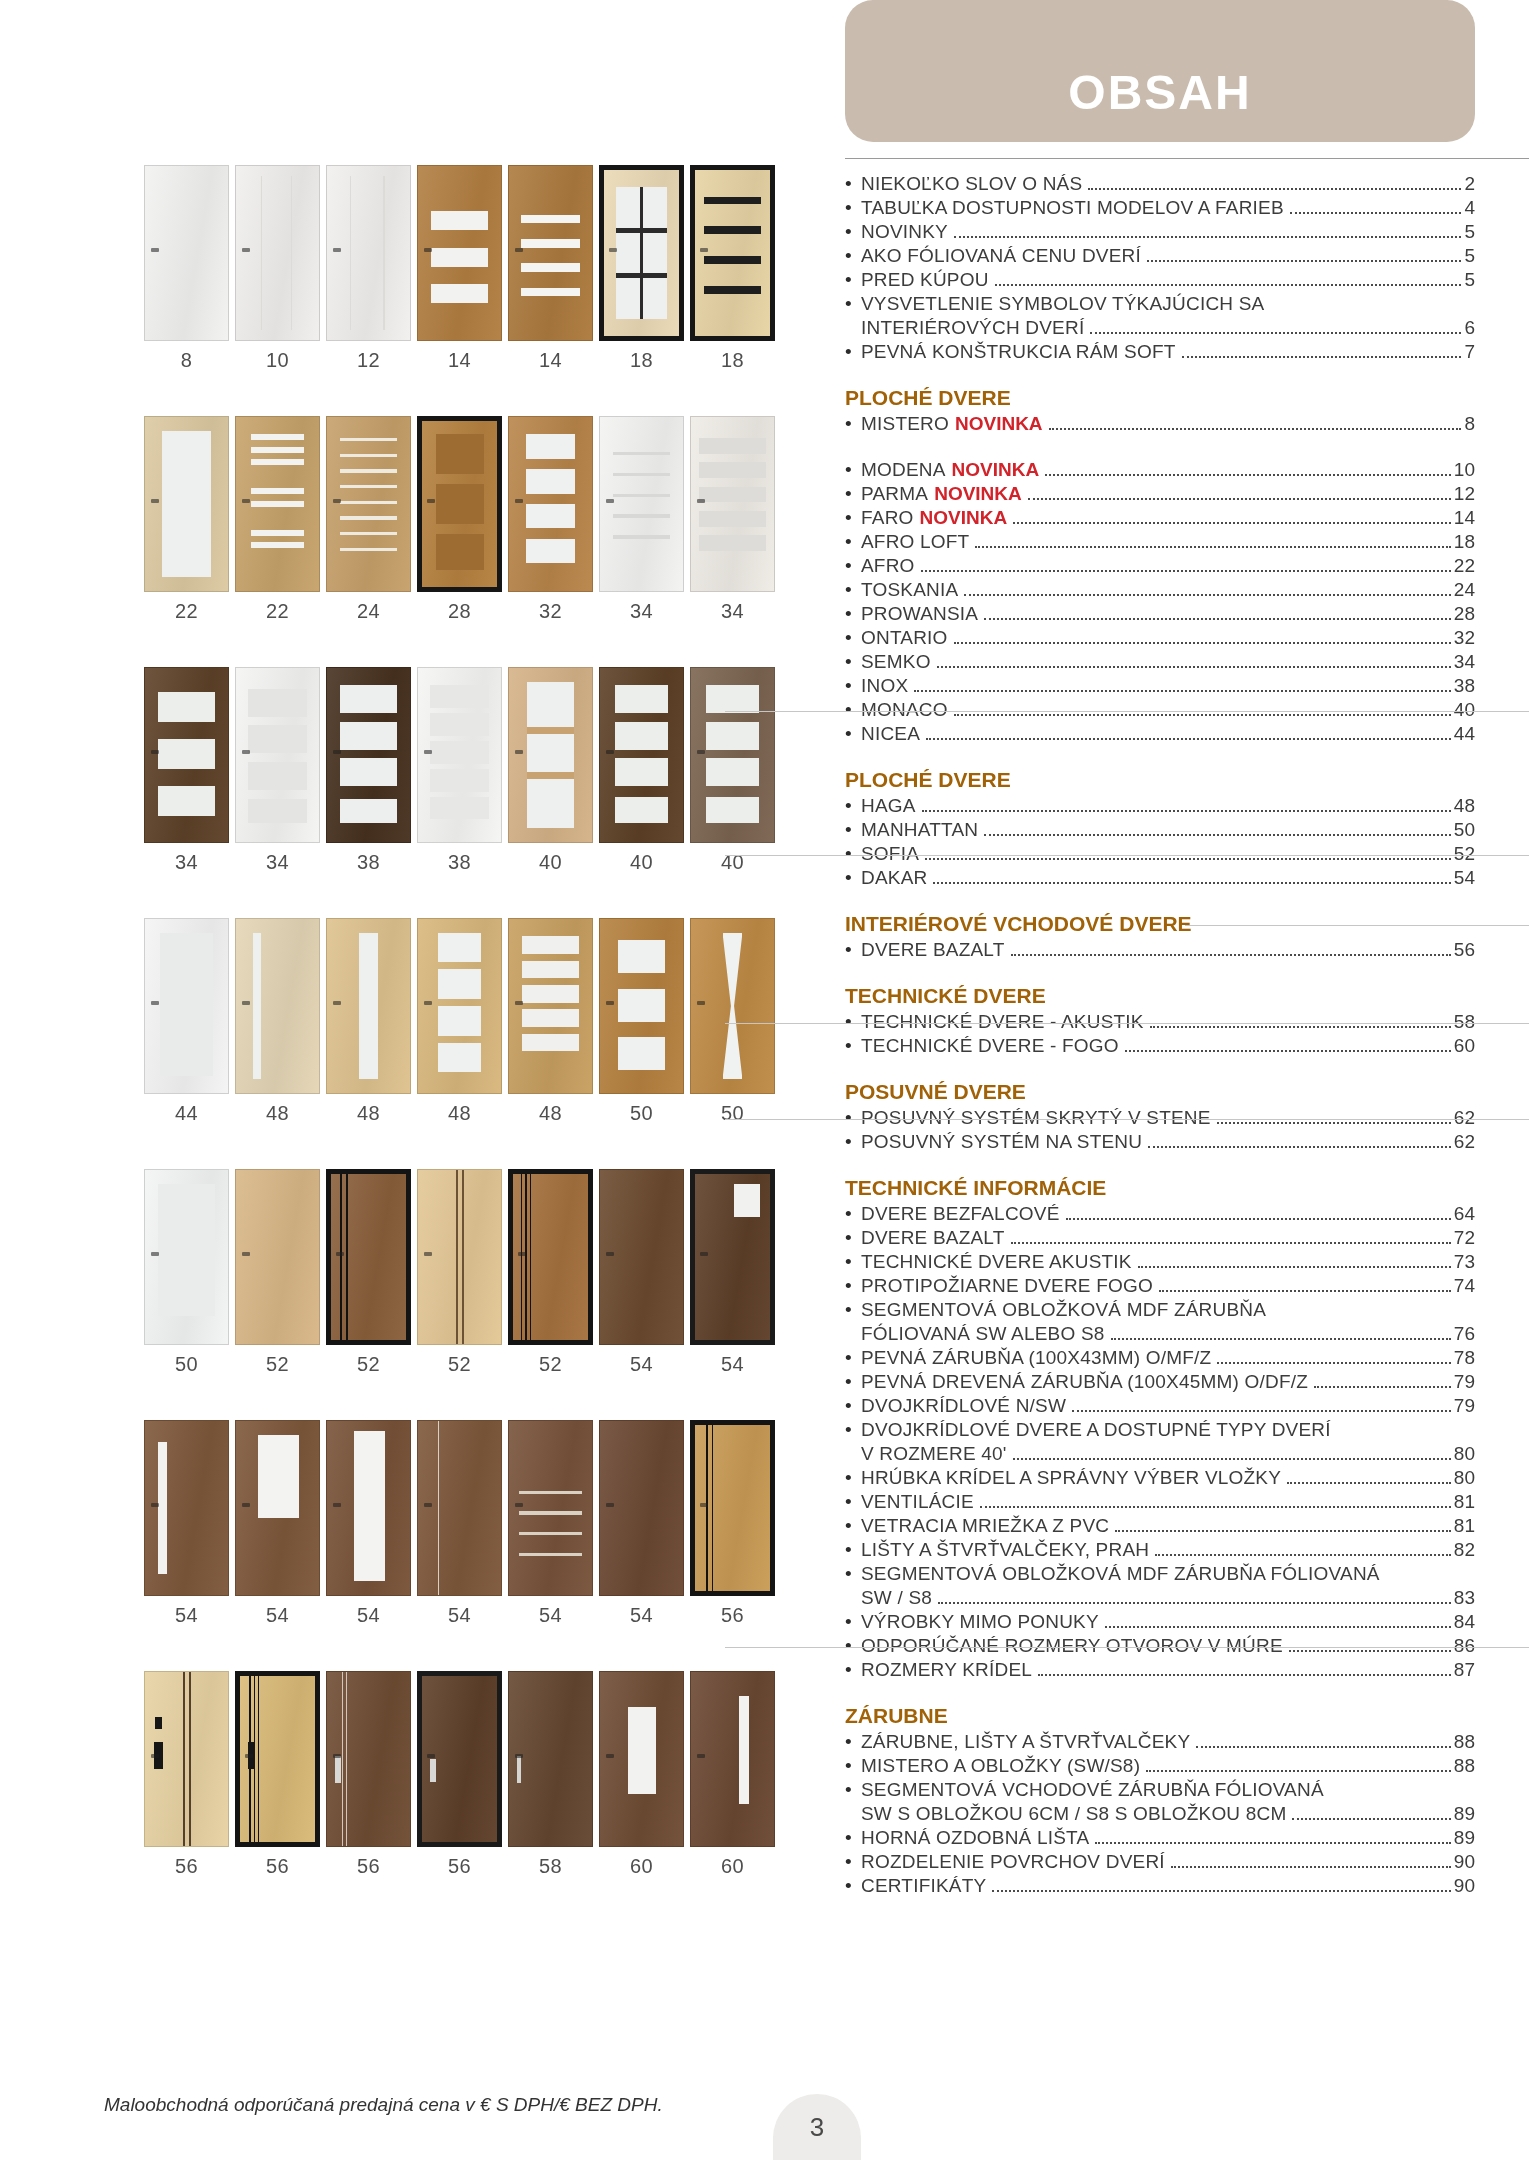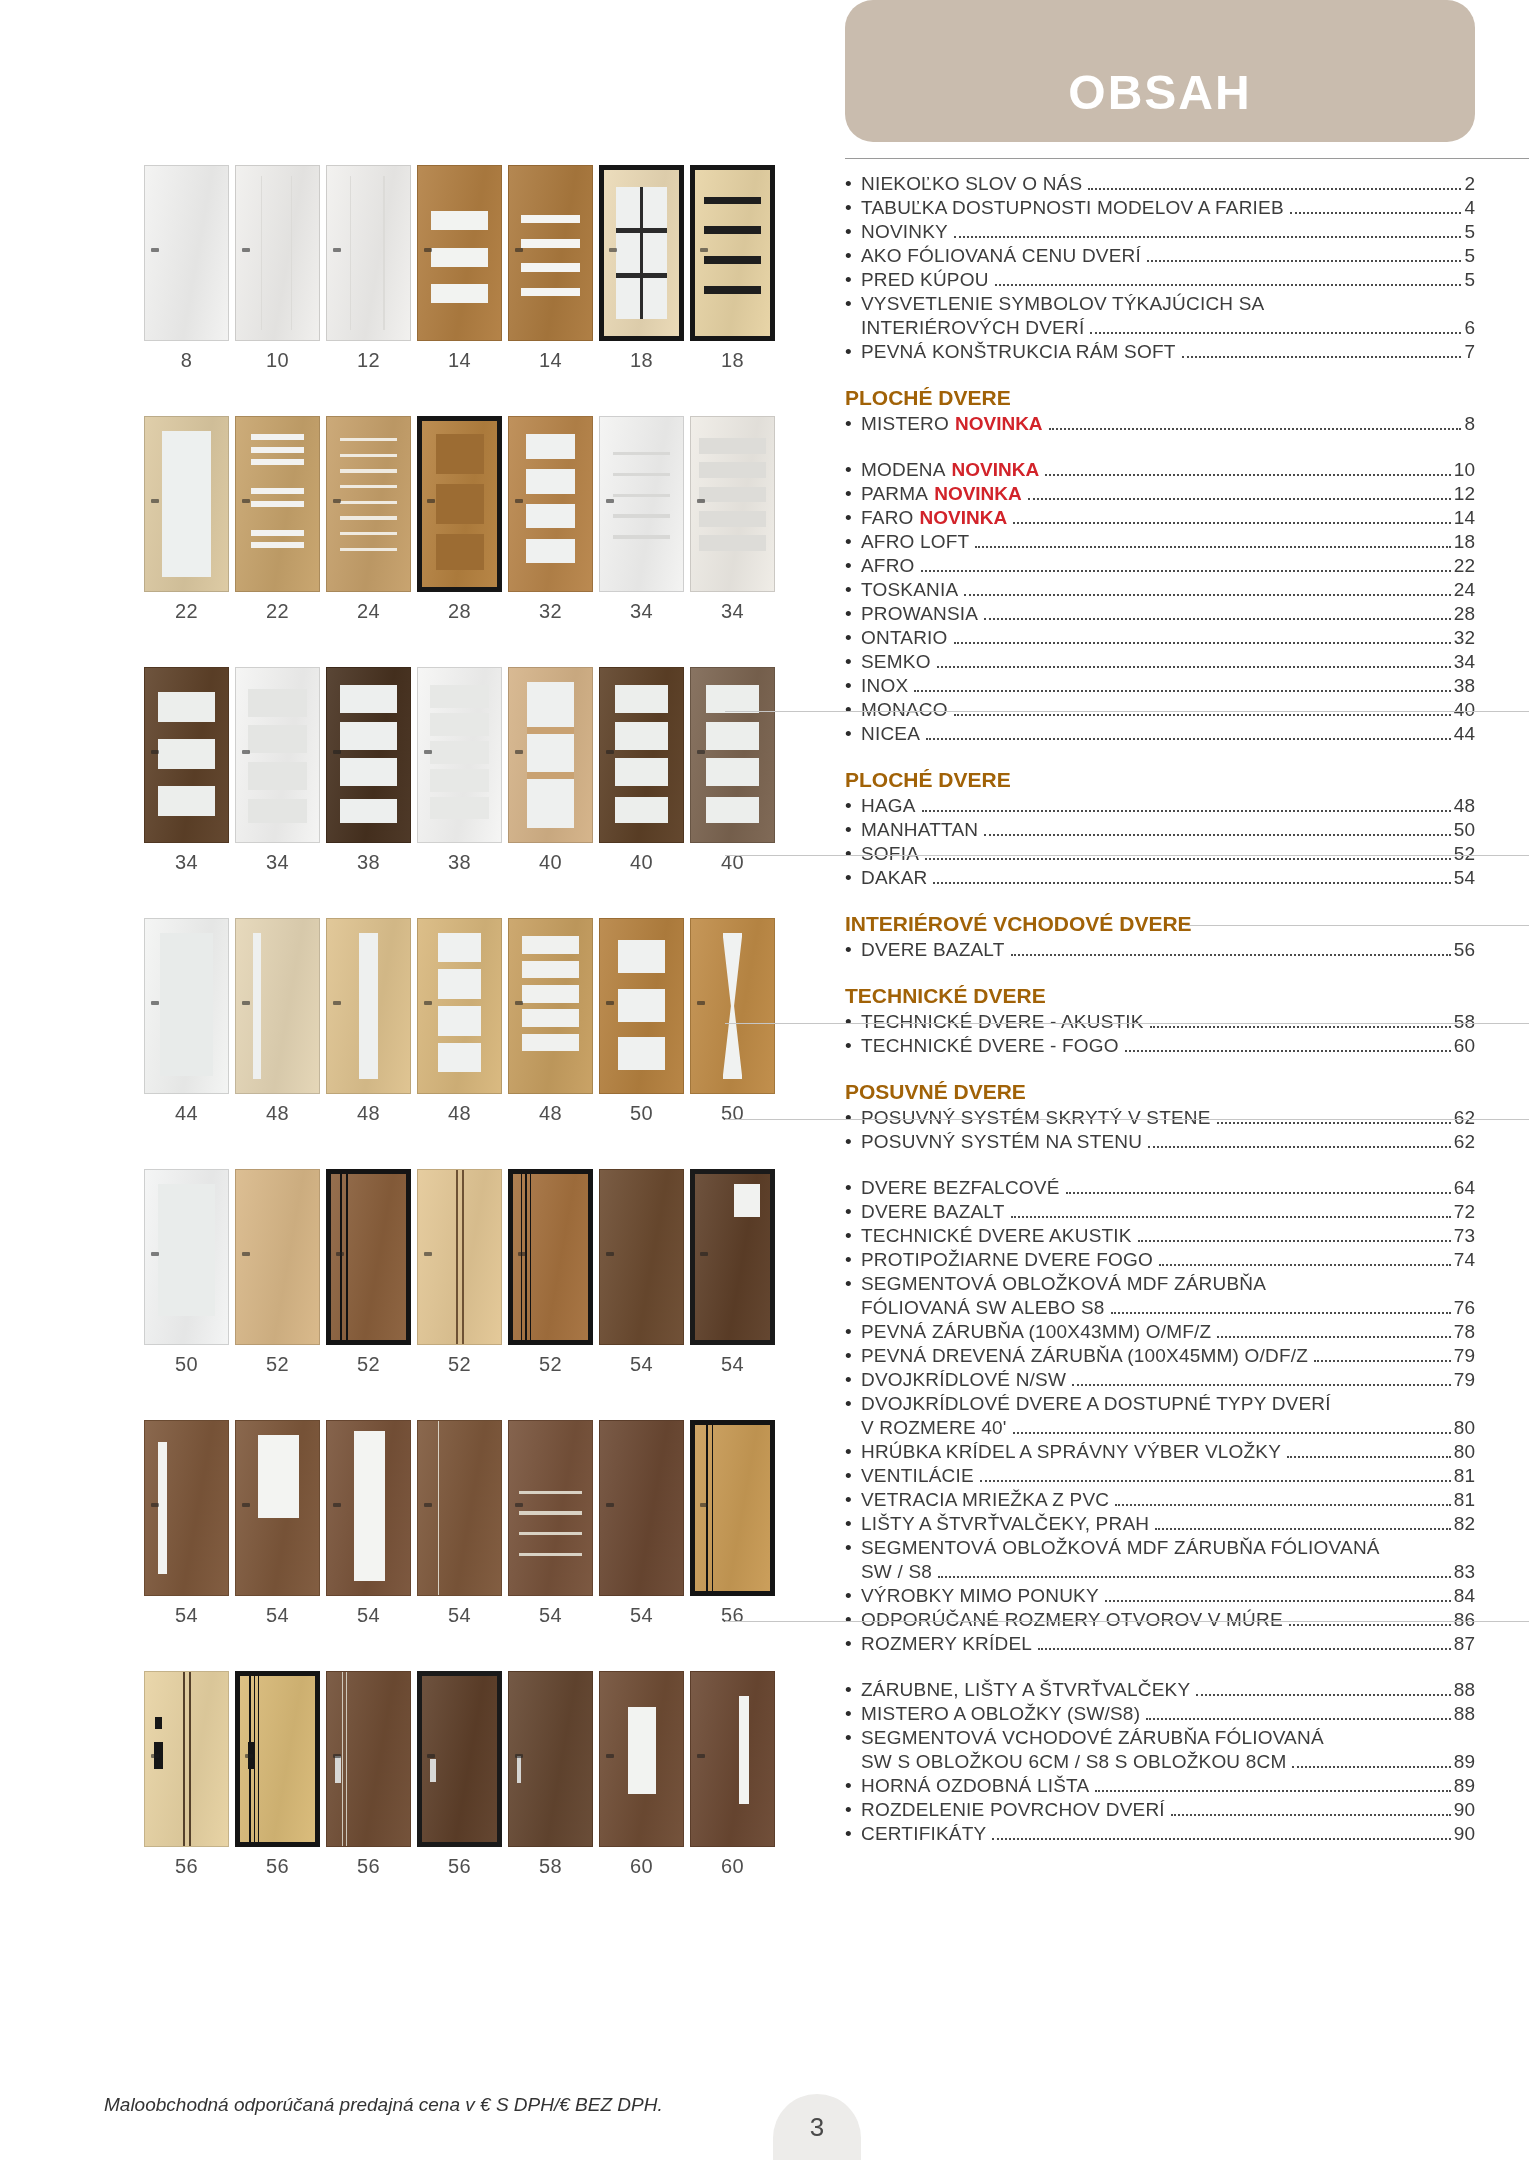--- a/index.html
+++ b/index.html
@@ -626,20 +626,21 @@
             <span class="pg">62</span>
           </div>
           <div class="toc-item">
             <span class="bullet">•</span>
             <span class="lbl">POSUVNÝ SYSTÉM NA STENU</span>
             <span class="dots"></span>
             <span class="pg">62</span>
           </div>
         </div>
         <div class="toc-section">
+          <div class="toc-header">TECHNICKÉ INFORMÁCIE</div>
           <div class="toc-item">
             <span class="bullet">•</span>
             <span class="lbl">DVERE BEZFALCOVÉ</span>
             <span class="dots"></span>
             <span class="pg">64</span>
           </div>
           <div class="toc-item">
             <span class="bullet">•</span>
             <span class="lbl">DVERE BAZALT</span>
             <span class="dots"></span>
@@ -742,20 +743,21 @@
             <span class="pg">86</span>
           </div>
           <div class="toc-item">
             <span class="bullet">•</span>
             <span class="lbl">ROZMERY KRÍDEL</span>
             <span class="dots"></span>
             <span class="pg">87</span>
           </div>
         </div>
         <div class="toc-section">
+          <div class="toc-header">ZÁRUBNE</div>
           <div class="toc-item">
             <span class="bullet">•</span>
             <span class="lbl">ZÁRUBNE, LIŠTY A ŠTVRŤVALČEKY</span>
             <span class="dots"></span>
             <span class="pg">88</span>
           </div>
           <div class="toc-item">
             <span class="bullet">•</span>
             <span class="lbl">MISTERO A OBLOŽKY (SW/S8)</span>
             <span class="dots"></span>

